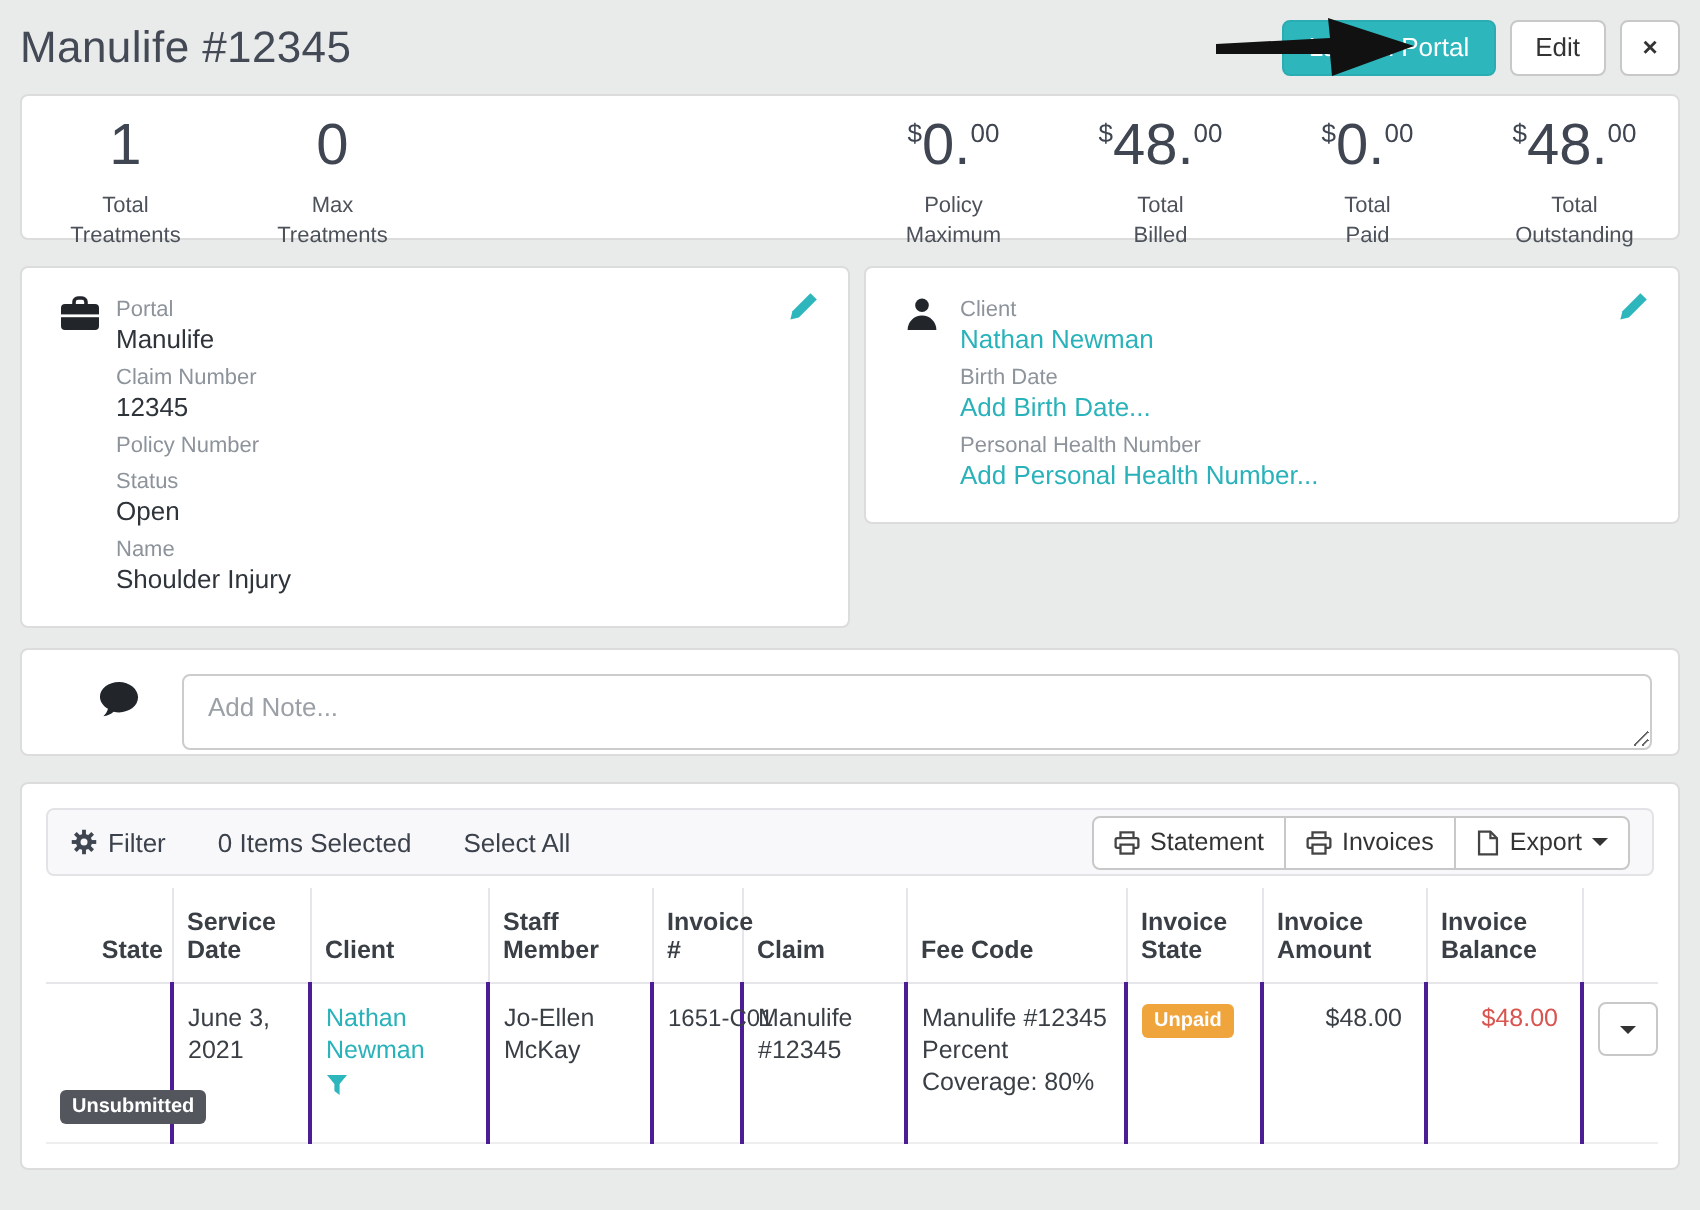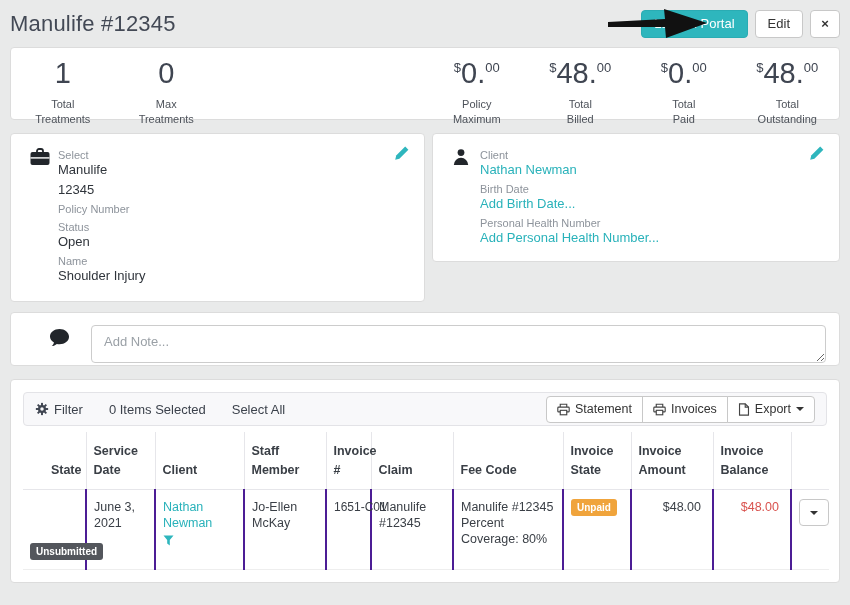--- a/index.html
+++ b/index.html
@@ -75,21 +75,21 @@
     display: flex; align-items: center; gap: 5px; padding: 0 10px;
   }
   .btn-group .btn:first-child { border-radius: 4px 0 0 4px; margin-left: 0; }
   .btn-group .btn:last-child { border-radius: 0 4px 4px 0; }
   .caret-down { width: 0; height: 0; border-left: 4px solid transparent; border-right: 4px solid transparent; border-top: 4px solid #333; display: inline-block; }
 
   table { border-collapse: collapse; table-layout: fixed; width: 806px; margin-top: 6px; }
   th {
     font-size: 12.5px; font-weight: bold; color: #3a3f46; text-align: left;
     vertical-align: bottom; padding: 10px 4px 9px 7px; border-left: 1px solid #e6e6ea;
-    line-height: 19px;
+    line-height: 14px;
   }
   th:first-child, td:first-child { border-left: none; text-align: right; }
   td {
     font-size: 12.5px; color: #3a3f46; vertical-align: top;
     padding: 9px 4px 9px 7px; border-left: 2px solid #4c1d95;
     border-top: 1px solid #e6e6ea; border-bottom: 1px solid #eee;
     line-height: 16px;
   }
   td.num { text-align: right; padding-right: 11px; }
   td.balance { color: #d9534f; }
@@ -178,24 +178,25 @@
           <rect x="0.5" y="4" width="19" height="13" rx="2" fill="#22262b"></rect>
           <rect x="0.5" y="9.2" width="19" height="1.4" fill="#fff"></rect>
         </svg>
       </span>
       <span class="pencil-icon">
         <svg width="15" height="15" viewBox="0 0 15 15">
           <path d="M11.2 0.6 14.4 3.8 5.4 12.8 1.2 13.8 2.2 9.6 Z" fill="#2eb6bd"></path>
         </svg>
       </span>
       <div class="field">
-        <div class="field-label">Select</div>
+        <div class="field-label">Portal</div>
         <div class="field-value">Manulife</div>
       </div>
       <div class="field">
+        <div class="field-label">Claim Number</div>
         <div class="field-value">12345</div>
       </div>
       <div class="field">
         <div class="field-label">Policy Number</div>
         <div class="field-value"></div>
       </div>
       <div class="field">
         <div class="field-label">Status</div>
         <div class="field-value">Open</div>
       </div>

